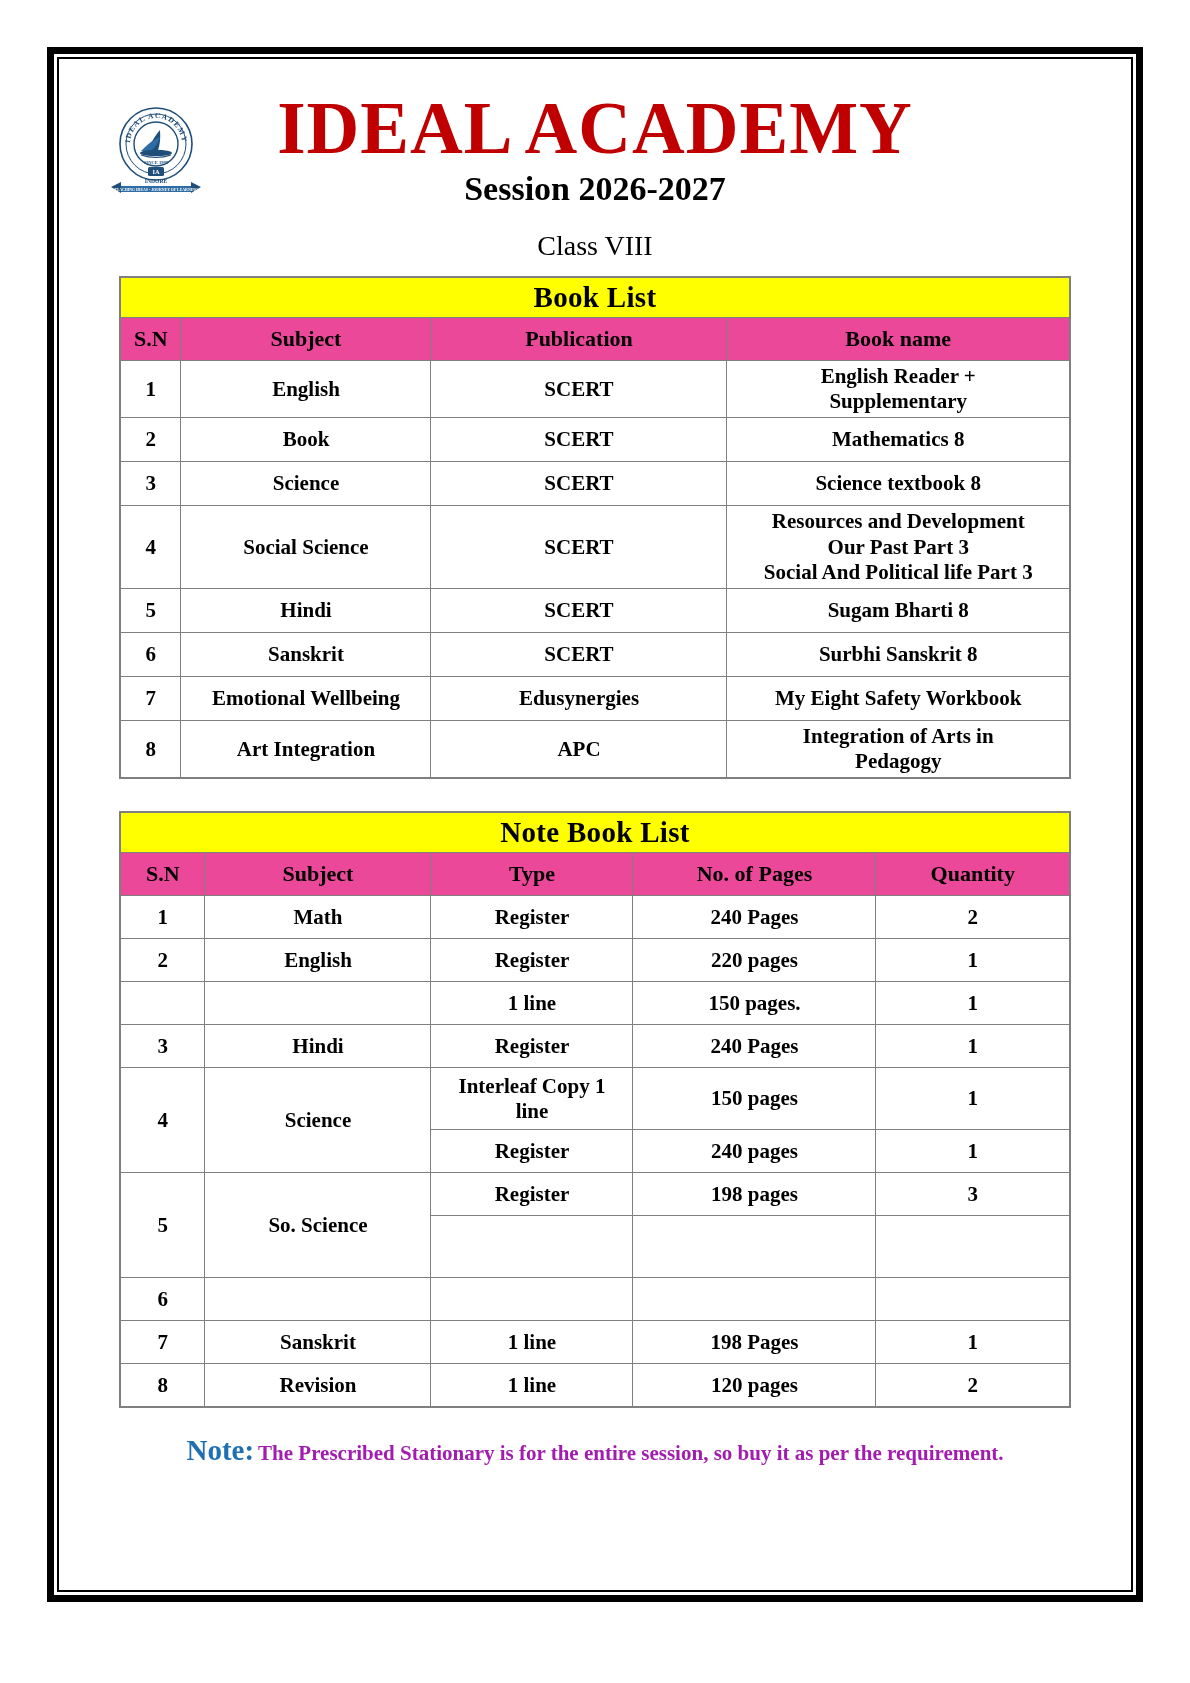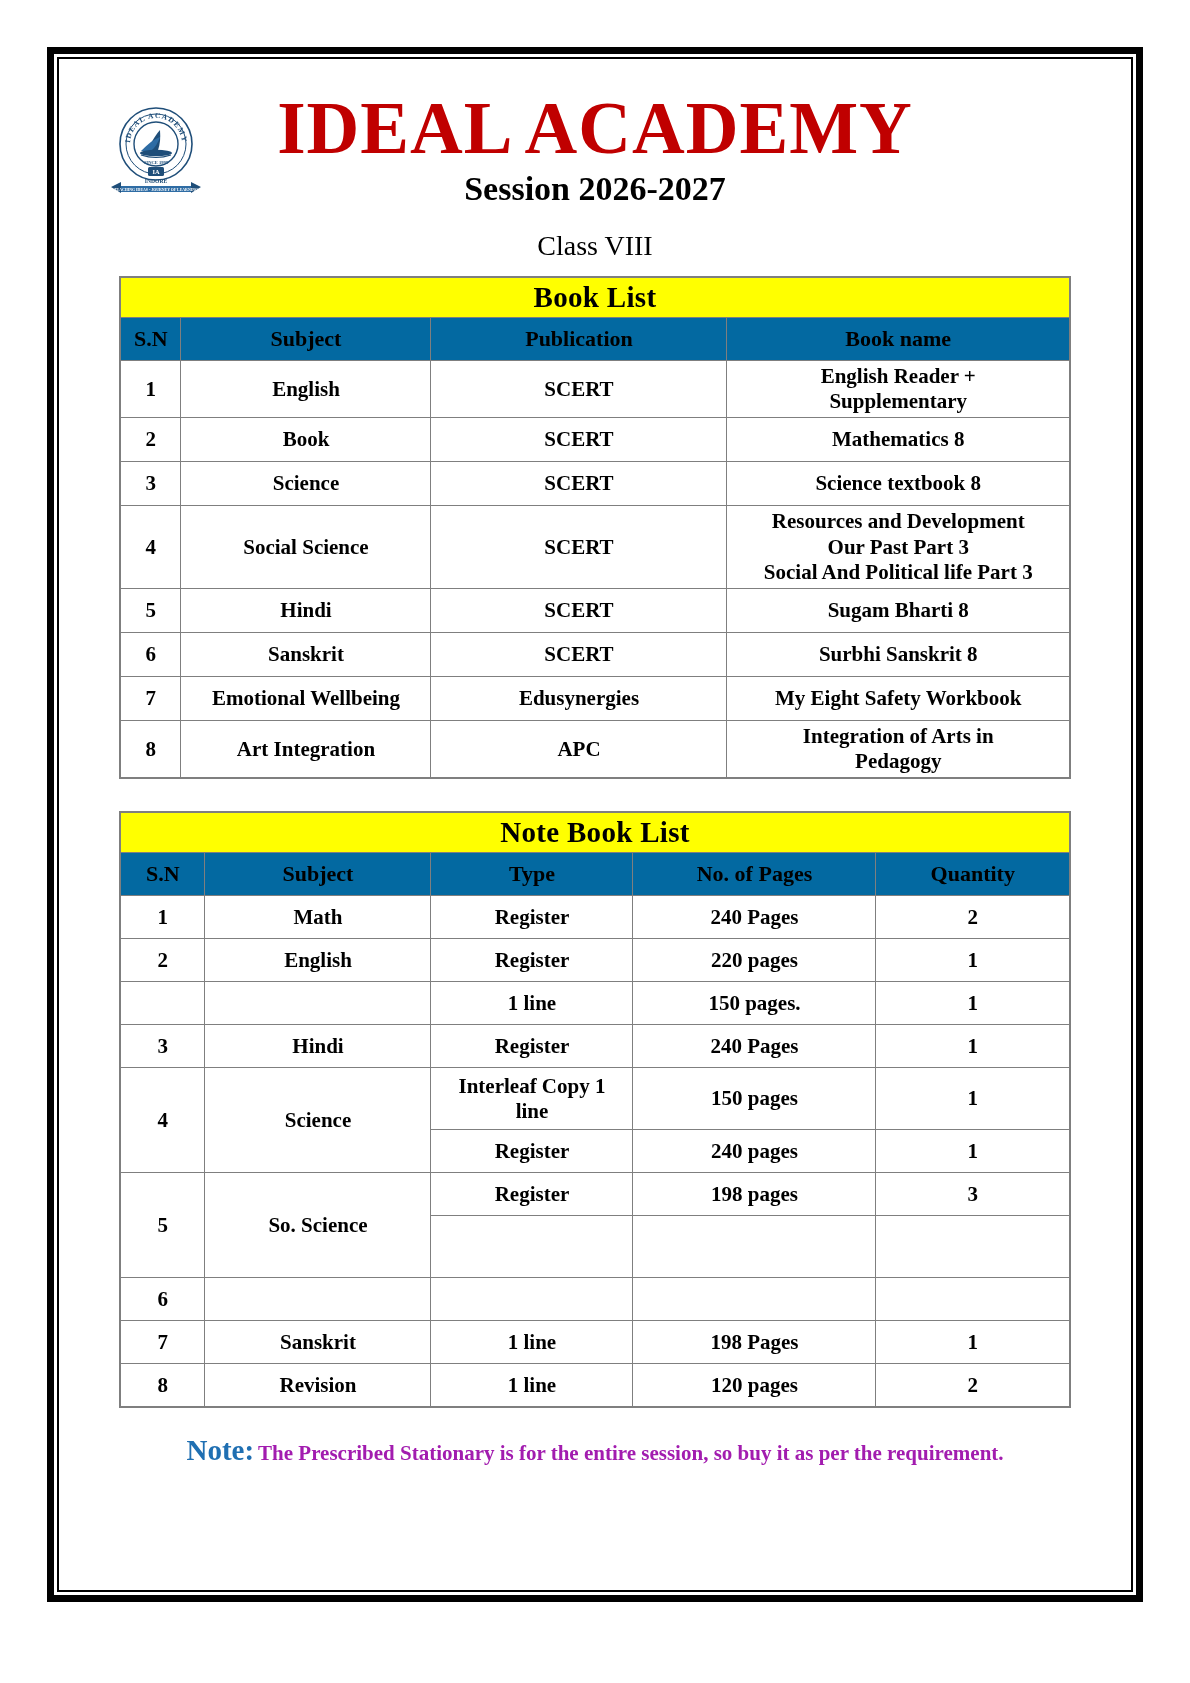--- a/index.html
+++ b/index.html
@@ -101,21 +101,21 @@
   }
   .banner {
     background: #FFFF00;
     font-size: 29px;
     font-weight: bold;
     color: #000000;
     height: 40px;
     letter-spacing: 0.3px;
   }
   .colhead td {
-    background: #0369a1;
+    background: #ec4899;
     font-size: 22px;
     height: 43px;
   }
   .tbl tbody td {
     font-size: 21px;
   }
 
   
   #book-table { margin-top: 14px; }
   #book-table .c-sn    { width: 61px; }

